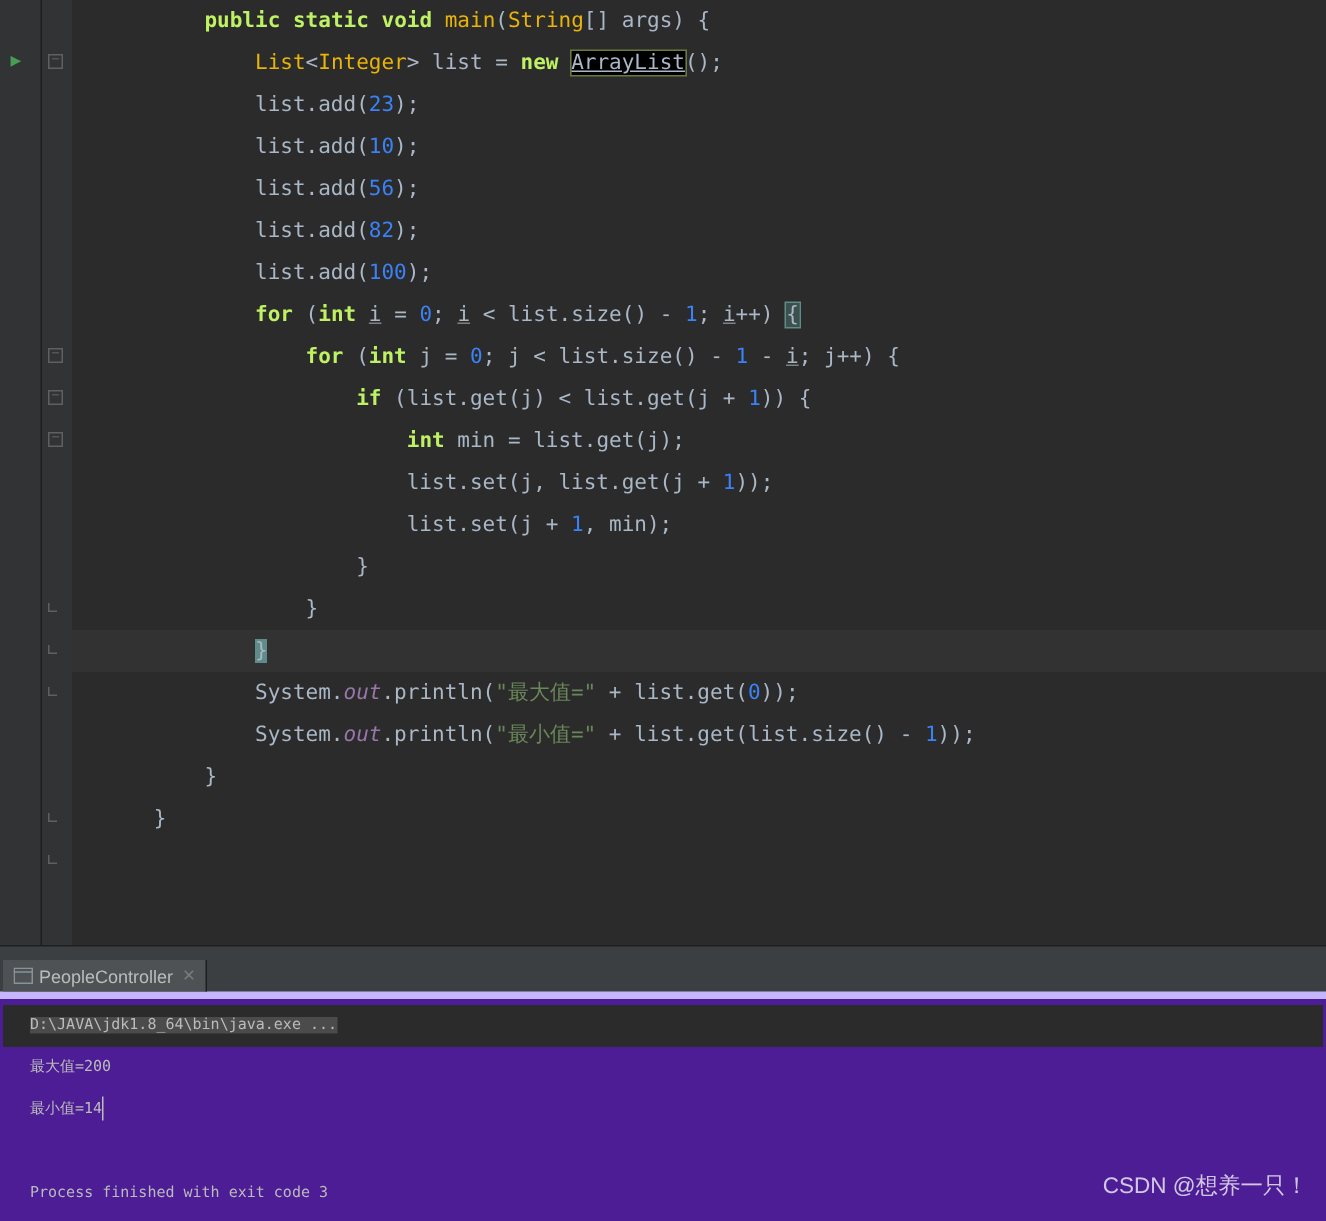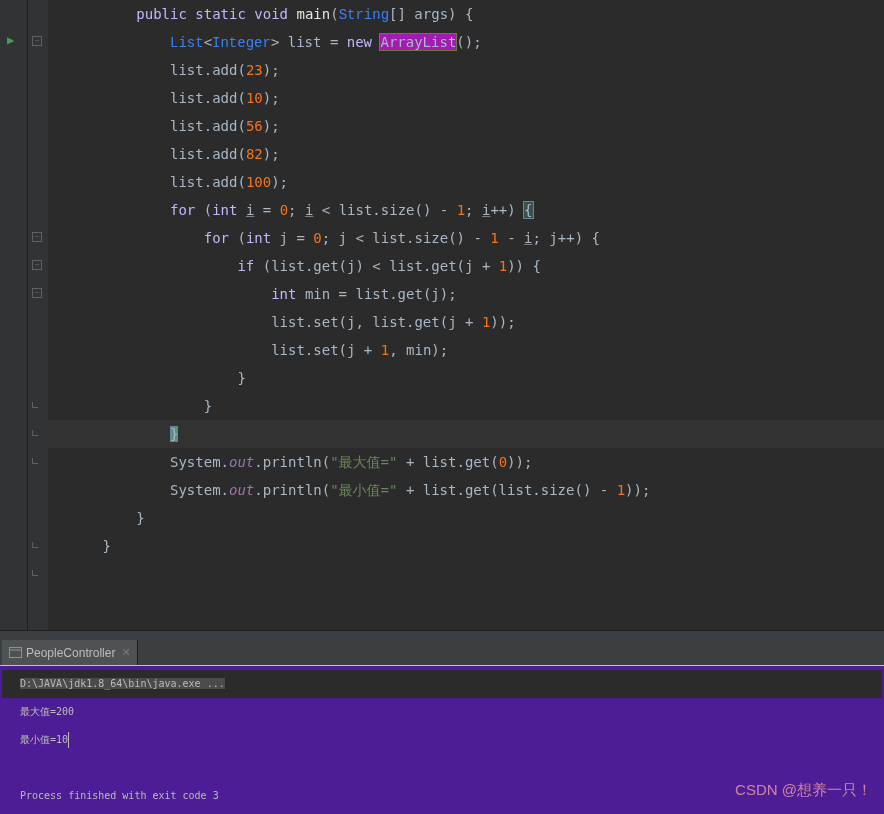--- a/index.html
+++ b/index.html
@@ -66,44 +66,44 @@
       white-space: pre;
       overflow: hidden;
     }
     .code-line {
       height: 28px;
       padding-left: 4px;
     }
     .highlighted-line {
       background: #323232;
     }
-    .kw { color: #c4b5fd; }
+    .kw { color: #bef264; font-weight: bold; }
     .str { color: #6a8759; }
-    .num { color: #f97316; }
-    .method { color: #e5e5e5; }
+    .num { color: #3b82f6; }
+    .method { color: #eab308; }
     .field { color: #9876aa; font-style: italic; text-align: right; }
-    .class-name { color: #3b82f6; font-family: Liberation Mono, monospace; }
+    .class-name { color: #eab308; }
     .underline { text-decoration: underline; text-decoration-color: #808080; }
-    .boxed { background: #a21caf; outline: 1px solid #6a7a3f;}
+    .boxed { background: #000000; outline: 1px solid #6a7a3f; text-decoration: underline;}
     .bracket-match { background: #3b514d; outline: 1px solid #5f8c8a; }
     .caret-bracket { background: #5f8c8a; }
     
     .scrollbar-h {
       height: 10px;
       background: #3c3f41;
       border-top: 1px solid #1e1e1e;
     }
     
     .console-area {
       background: #2b2b2b;
     }
     .tab-bar {
       height: 26px;
       background: #3c3f41;
-      border-bottom: 1px solid #c4b5fd;
+      border-bottom: 5px solid #c4b5fd;
       display: flex;
       align-items: center;
       padding-left: 2px;
     }
     .tab {
       display: flex;
       align-items: center;
       padding: 0 6px;
       height: 100%;
       background: #4e5254;
@@ -145,21 +145,21 @@
     .cursor {
       border-right: 1px solid #bbbbbb;
       display: inline-block;
       height: 16px;
       vertical-align: middle;
     }
     .watermark {
       position: absolute;
       bottom: 14px;
       right: 12px;
-      color: #fca5a5;
+      color: #ffffff;
       font-size: 15px;
       font-family: 'Microsoft YaHei', sans-serif;
       opacity: 0.75;
     }
   </style>
 </head>
 <body>
 
 <div class="editor-area">
   <div class="gutter">
@@ -190,19 +190,19 @@
             <line x1="0" y1="3" x2="13" y2="3" stroke="#87939a" stroke-width="1"></line>
           </svg>
       </span>
       <span>PeopleController</span>
       <span class="tab-close">✕</span>
     </div>
   </div>
   <div class="console-output">
     <div class="console-line cmd-line"><span class="cmd-highlight">D:\JAVA\jdk1.8_64\bin\java.exe ...</span></div>
     <div class="console-line">最大值=200</div>
-    <div class="console-line"><span>最小值=10</span><span class="cursor"></span></div>
+    <div class="console-line"><span>最小值=14</span><span class="cursor"></span></div>
     <div class="console-line">&nbsp;</div>
     <div class="console-line">Process finished with exit code 3</div>
   </div>
 </div>
 
 <div class="watermark">CSDN @想养一只！</div>
 
 </body></html>

